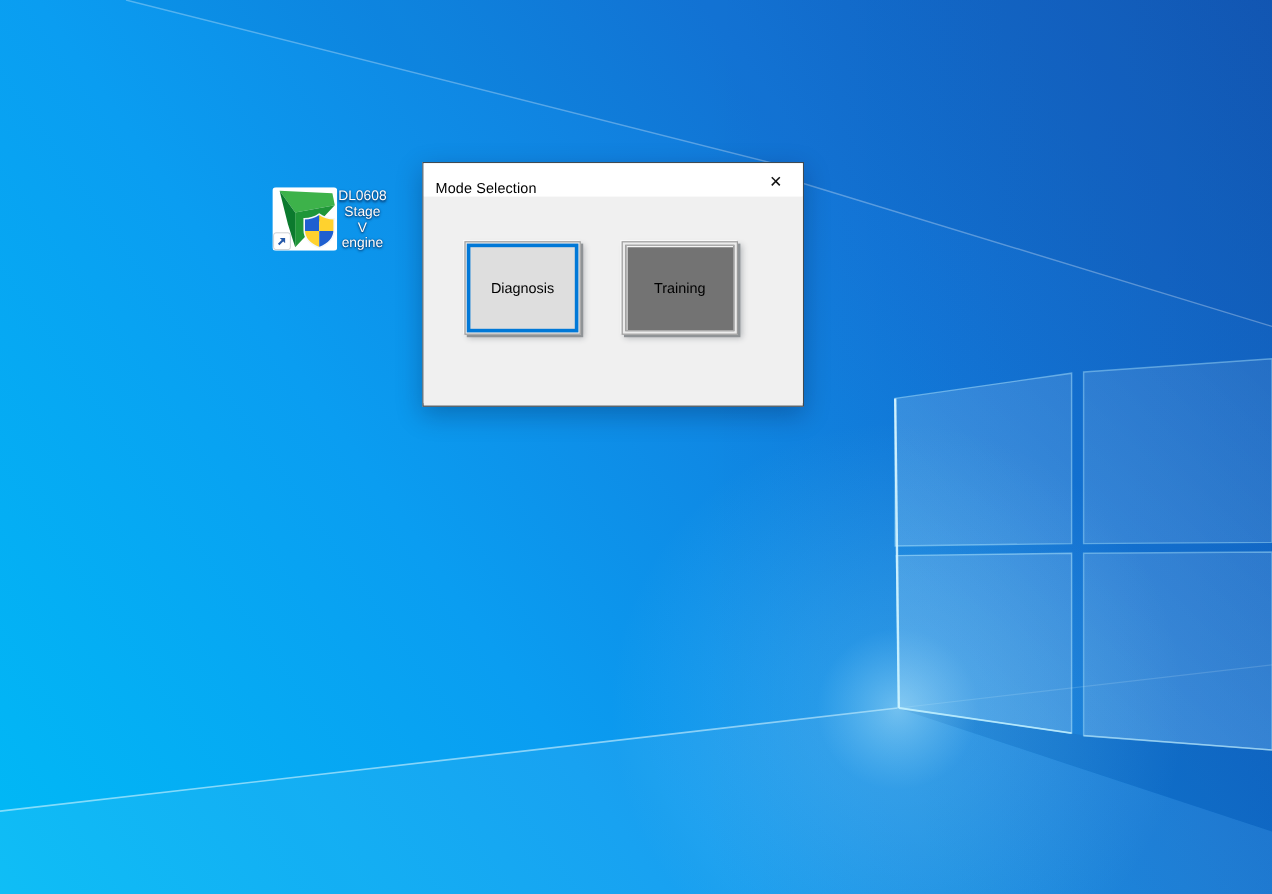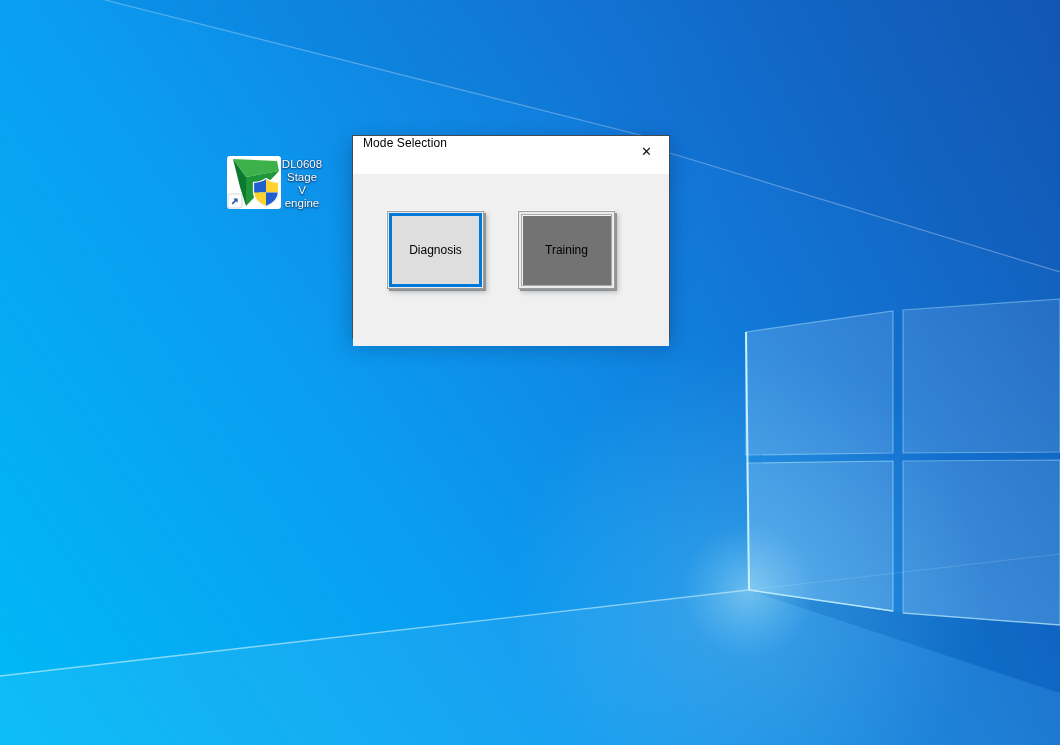--- a/index.html
+++ b/index.html
@@ -25,21 +25,21 @@
     text-shadow:0 1px 2px rgba(0,20,60,.85),0 0 1px rgba(0,20,60,.6);
   }
 
   
   .dialog{
     position:absolute;left:352px;top:135px;width:318px;height:204px;
     box-sizing:border-box;border:1px solid #404a52;background:#f0f0f0;
     box-shadow:0 7px 20px rgba(0,15,50,.28);
   }
   .titlebar{
-    height:38px;background:#ffffff;display:flex;align-items:flex-start;
+    height:28px;background:#ffffff;display:flex;align-items:flex-end;
     position:relative;
   }
   .titlebar .title{
     padding-left:10px;font-size:12px;color:#000000;letter-spacing:.1px;
   }
   .close-btn{
     position:absolute;right:0;top:0;width:45px;height:30px;
     display:flex;align-items:center;justify-content:center;cursor:default;
   }
   .close-glyph{font-size:13px;color:#101010;line-height:1;}

